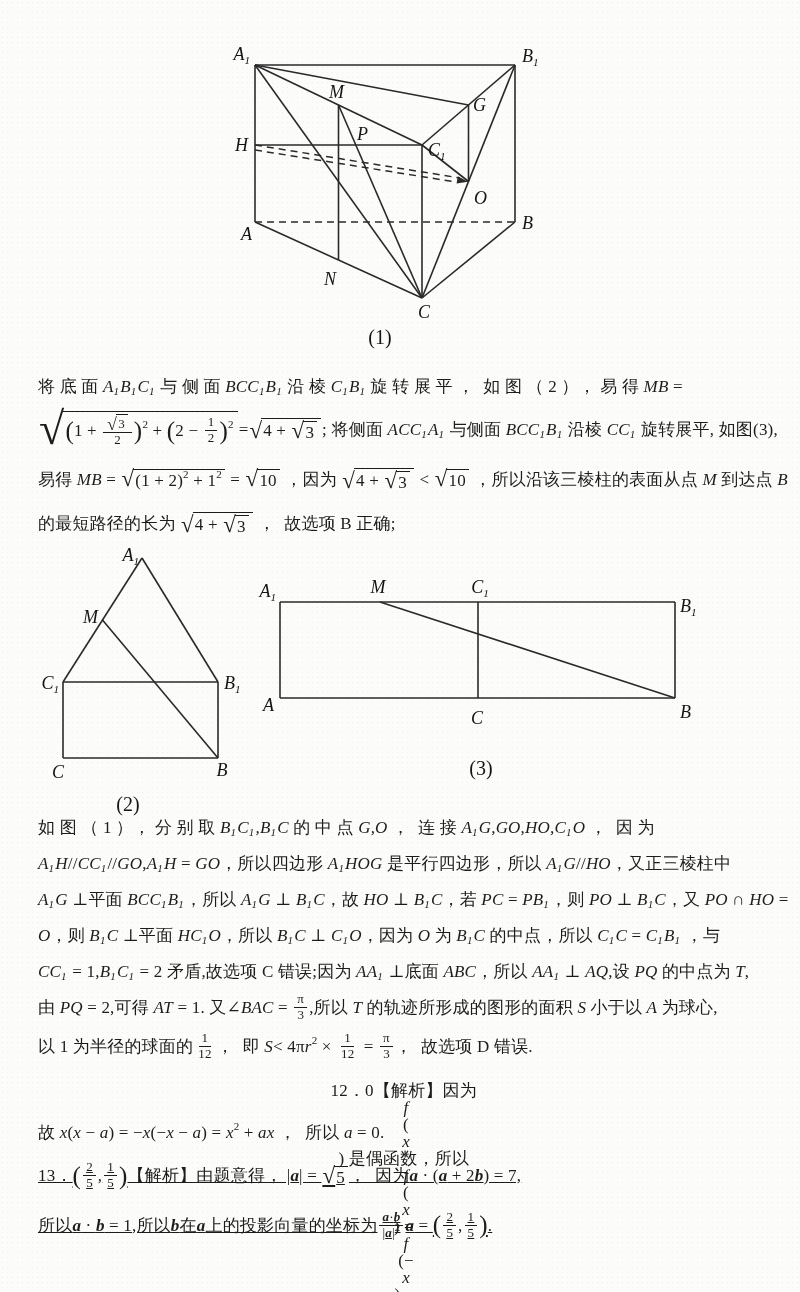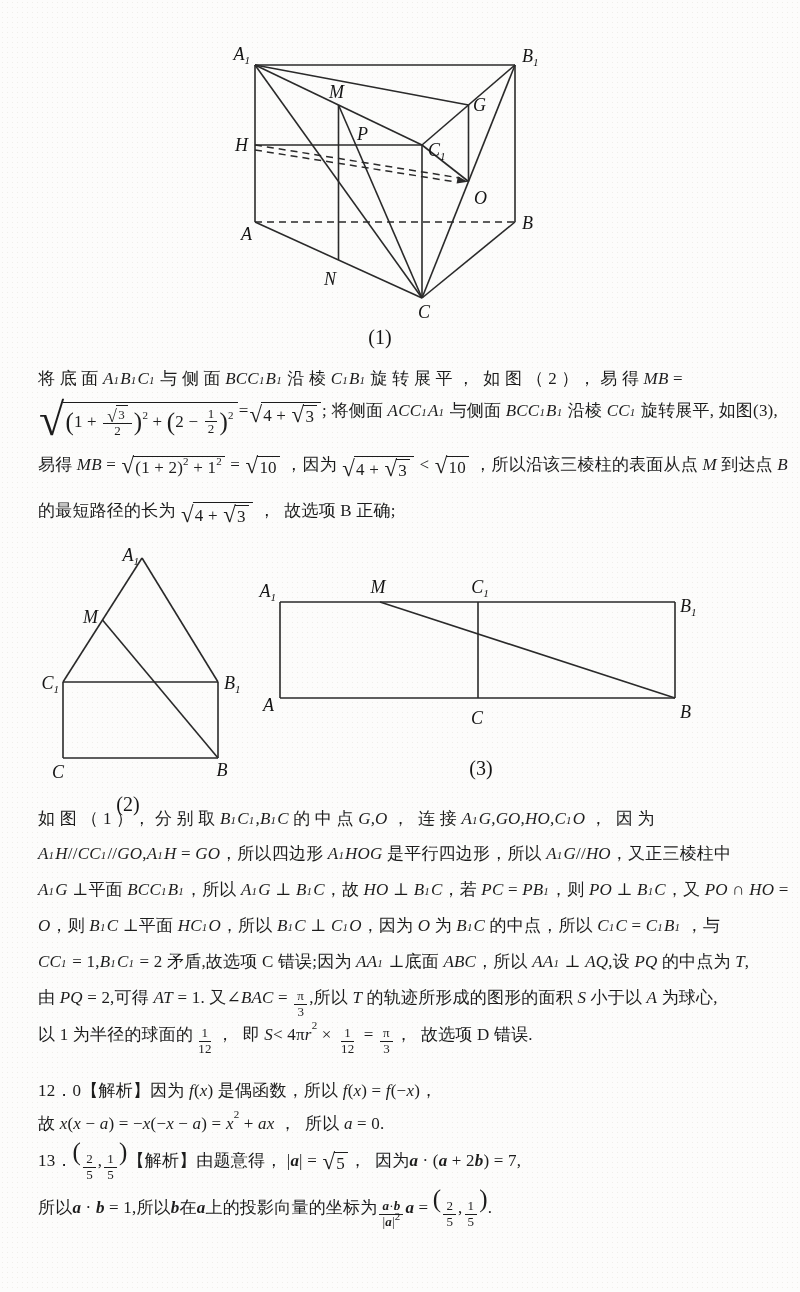--- a/index.html
+++ b/index.html
@@ -11,21 +11,21 @@
     font-family:"Liberation Serif","DejaVu Serif",serif;
     color:#1c1c1c;
   }
   .fig{position:absolute;text-align:right;}
   .fig svg{display:block;}
   .fig line, .fig polyline{stroke:#2a2a2a;stroke-width:1.6;fill:none;}
   .fig .dash{stroke-dasharray:7 5;stroke-width:1.5;}
   .fig text{font-family:"Liberation Serif","DejaVu Serif",serif;font-style:italic;font-size:18px;fill:#141414;}
   .fig text.caption{font-style:normal;font-size:20px;}
   .para{position:absolute;font-size:17px;letter-spacing:0.2px;line-height:1;}
-  .tline{display:flex;align-items:flex-start;white-space:pre;}
+  .tline{display:flex;align-items:center;white-space:pre;}
   .tline span{white-space:pre;}
   .tx{font-family:"Liberation Serif","DejaVu Serif",serif;}
   .mi{font-style:italic;}
   .mb{font-style:italic;font-weight:700;}
   .sub{font-size:11px;font-style:italic;position:relative;top:5px;margin-right:1px;}
   .sup{font-size:11px;position:relative;top:-6px;}
   .bp{font-size:25px;line-height:0;font-weight:400;}
   .frac{display:inline-flex;flex-direction:column;align-items:center;font-size:13px;line-height:1.15;margin:0 2px;vertical-align:middle;}
   .frac .num{border-bottom:1.2px solid #1c1c1c;padding:0 3px;display:inline-flex;align-items:center;justify-content:center;}
   .frac .den{padding:0 3px;display:inline-flex;align-items:center;justify-content:center;}
@@ -139,20 +139,20 @@
     <div class="tline" style="height: 35px;"><span class="tx">如 图 （ 1 ）， 分 别 取 </span><span class="mi">B</span><span class="sub">1</span><span class="mi">C</span><span class="sub">1</span><span class="mi">,B</span><span class="sub">1</span><span class="mi">C</span><span class="tx"> 的 中 点 </span><span class="mi">G,O</span><span class="tx"> ，  连 接 </span><span class="mi">A</span><span class="sub">1</span><span class="mi">G,GO,HO,C</span><span class="sub">1</span><span class="mi">O</span><span class="tx"> ，  因 为</span></div>
     <div class="tline" style="height: 36px;"><span class="mi">A</span><span class="sub">1</span><span class="mi">H</span><span class="tx">//</span><span class="mi">CC</span><span class="sub">1</span><span class="tx">//</span><span class="mi">GO</span><span class="tx">,</span><span class="mi">A</span><span class="sub">1</span><span class="mi">H</span><span class="tx"> = </span><span class="mi">GO</span><span class="tx">，所以四边形 </span><span class="mi">A</span><span class="sub">1</span><span class="mi">HOG</span><span class="tx"> 是平行四边形，所以 </span><span class="mi">A</span><span class="sub">1</span><span class="mi">G</span><span class="tx">//</span><span class="mi">HO</span><span class="tx">，又正三棱柱中</span></div>
     <div class="tline" style="height: 36px;"><span class="mi">A</span><span class="sub">1</span><span class="mi">G</span><span class="tx"> ⊥平面 </span><span class="mi">BCC</span><span class="sub">1</span><span class="mi">B</span><span class="sub">1</span><span class="tx">，所以 </span><span class="mi">A</span><span class="sub">1</span><span class="mi">G</span><span class="tx"> ⊥ </span><span class="mi">B</span><span class="sub">1</span><span class="mi">C</span><span class="tx">，故 </span><span class="mi">HO</span><span class="tx"> ⊥ </span><span class="mi">B</span><span class="sub">1</span><span class="mi">C</span><span class="tx">，若 </span><span class="mi">PC</span><span class="tx"> = </span><span class="mi">PB</span><span class="sub">1</span><span class="tx">，则 </span><span class="mi">PO</span><span class="tx"> ⊥ </span><span class="mi">B</span><span class="sub">1</span><span class="mi">C</span><span class="tx">，又 </span><span class="mi">PO</span><span class="tx"> ∩ </span><span class="mi">HO</span><span class="tx"> =</span></div>
     <div class="tline" style="height: 36px;"><span class="mi">O</span><span class="tx">，则 </span><span class="mi">B</span><span class="sub">1</span><span class="mi">C</span><span class="tx"> ⊥平面 </span><span class="mi">HC</span><span class="sub">1</span><span class="mi">O</span><span class="tx">，所以 </span><span class="mi">B</span><span class="sub">1</span><span class="mi">C</span><span class="tx"> ⊥ </span><span class="mi">C</span><span class="sub">1</span><span class="mi">O</span><span class="tx">，因为 </span><span class="mi">O</span><span class="tx"> 为 </span><span class="mi">B</span><span class="sub">1</span><span class="mi">C</span><span class="tx"> 的中点，所以 </span><span class="mi">C</span><span class="sub">1</span><span class="mi">C</span><span class="tx"> = </span><span class="mi">C</span><span class="sub">1</span><span class="mi">B</span><span class="sub">1</span><span class="tx"> ，与</span></div>
     <div class="tline" style="height: 36px;"><span class="mi">CC</span><span class="sub">1</span><span class="tx"> = 1,</span><span class="mi">B</span><span class="sub">1</span><span class="mi">C</span><span class="sub">1</span><span class="tx"> = 2 矛盾,故选项 C 错误;因为 </span><span class="mi">AA</span><span class="sub">1</span><span class="tx"> ⊥底面 </span><span class="mi">ABC</span><span class="tx">，所以 </span><span class="mi">AA</span><span class="sub">1</span><span class="tx"> ⊥ </span><span class="mi">AQ</span><span class="tx">,设 </span><span class="mi">PQ</span><span class="tx"> 的中点为 </span><span class="mi">T</span><span class="tx">,</span></div>
     <div class="tline" style="height: 37px;"><span class="tx">由 </span><span class="mi">PQ</span><span class="tx"> = 2,可得 </span><span class="mi">AT</span><span class="tx"> = 1. 又∠</span><span class="mi">BAC</span><span class="tx"> = </span><span class="frac"><span class="num"><span class="tx">π</span></span><span class="den"><span class="tx">3</span></span></span><span class="tx">,所以 </span><span class="mi">T</span><span class="tx"> 的轨迹所形成的图形的面积 </span><span class="mi">S</span><span class="tx"> 小于以 </span><span class="mi">A</span><span class="tx"> 为球心,</span></div>
     <div class="tline" style="height: 41px;"><span class="tx">以 1 为半径的球面的</span><span class="frac"><span class="num"><span class="tx">1</span></span><span class="den"><span class="tx">12</span></span></span><span class="tx">，  即 </span><span class="mi">S</span><span class="tx">&lt; 4π</span><span class="mi">r</span><span class="sup">2</span><span class="tx"> × </span><span class="frac"><span class="num"><span class="tx">1</span></span><span class="den"><span class="tx">12</span></span></span><span class="tx"> = </span><span class="frac"><span class="num"><span class="tx">π</span></span><span class="den"><span class="tx">3</span></span></span><span class="tx">，  故选项 D 错误.</span></div>
   </div>
 
 <div class="para" style="left:38px;top:1082px;width:736px;">
-    <div class="tline" style="height: 33px;"><span class="tx">12．0【解析】因为 </span><span class="mi">f</span><span class="tx">(</span><span class="mi">x</span><span class="tx">) 是偶函数，所以 </span><span class="mi">f</span><span class="tx">(</span><span class="mi">x</span><span class="tx">) = </span><span class="mi">f</span><span class="tx">(−</span><span class="mi">x</span><span class="tx">)，</span></div>
+    <div class="tline" style="height: 33px; flex-direction: column;"><span class="tx">12．0【解析】因为 </span><span class="mi">f</span><span class="tx">(</span><span class="mi">x</span><span class="tx">) 是偶函数，所以 </span><span class="mi">f</span><span class="tx">(</span><span class="mi">x</span><span class="tx">) = </span><span class="mi">f</span><span class="tx">(−</span><span class="mi">x</span><span class="tx">)，</span></div>
     <div class="tline" style="height: 35px;"><span class="tx">故 </span><span class="mi">x</span><span class="tx">(</span><span class="mi">x</span><span class="tx"> − </span><span class="mi">a</span><span class="tx">) = −</span><span class="mi">x</span><span class="tx">(−</span><span class="mi">x</span><span class="tx"> − </span><span class="mi">a</span><span class="tx">) = </span><span class="mi">x</span><span class="sup">2</span><span class="tx"> + </span><span class="mi">ax</span><span class="tx"> ，  所以 </span><span class="mi">a</span><span class="tx"> = 0.</span></div>
   </div>
 
-<div class="para" style="left:38px;top:1152px;width:736px;">
+<div class="para" style="left:38px;top:1152px;width:736px;text-decoration:underline;">
     <div class="tline" style="height: 47px;"><span class="tx">13．</span><span class="bp">(</span><span class="frac"><span class="num"><span class="tx">2</span></span><span class="den"><span class="tx">5</span></span></span><span class="tx">,</span><span class="frac"><span class="num"><span class="tx">1</span></span><span class="den"><span class="tx">5</span></span></span><span class="bp">)</span><span class="tx">【解析】由题意得， |</span><span class="mb">a</span><span class="tx">| = </span><span class="sqrt"><span class="sign">√</span><span class="rad"><span class="tx">5</span></span></span><span class="tx">，  因为</span><span class="mb">a</span><span class="tx"> · (</span><span class="mb">a</span><span class="tx"> + 2</span><span class="mb">b</span><span class="tx">) = 7,</span></div>
     <div class="tline" style="height: 52px;"><span class="tx">所以</span><span class="mb">a</span><span class="tx"> · </span><span class="mb">b</span><span class="tx"> = 1,所以</span><span class="mb">b</span><span class="tx">在</span><span class="mb">a</span><span class="tx">上的投影向量的坐标为</span><span class="frac"><span class="num"><span class="mb">a</span><span class="tx">·</span><span class="mb">b</span></span><span class="den"><span class="tx">|</span><span class="mb">a</span><span class="tx">|</span><span class="sup">2</span></span></span><span class="mb">a</span><span class="tx"> = </span><span class="bp">(</span><span class="frac"><span class="num"><span class="tx">2</span></span><span class="den"><span class="tx">5</span></span></span><span class="tx">,</span><span class="frac"><span class="num"><span class="tx">1</span></span><span class="den"><span class="tx">5</span></span></span><span class="bp">)</span><span class="tx">.</span></div>
   </div>
 
 </body></html>

